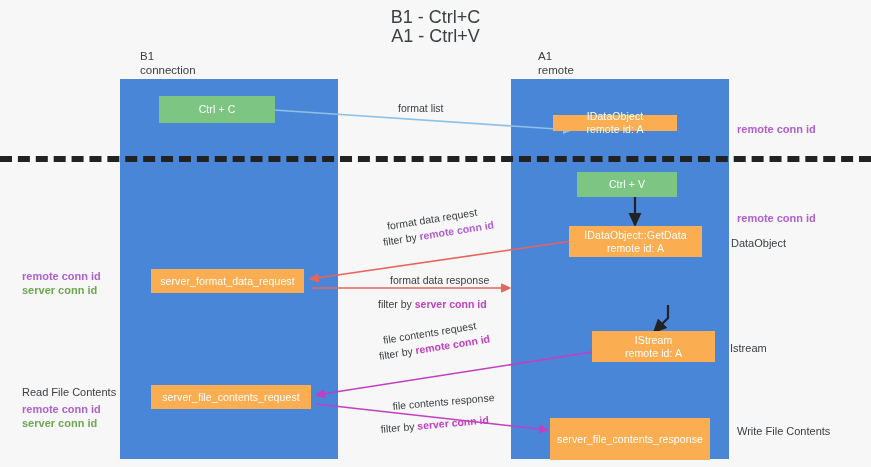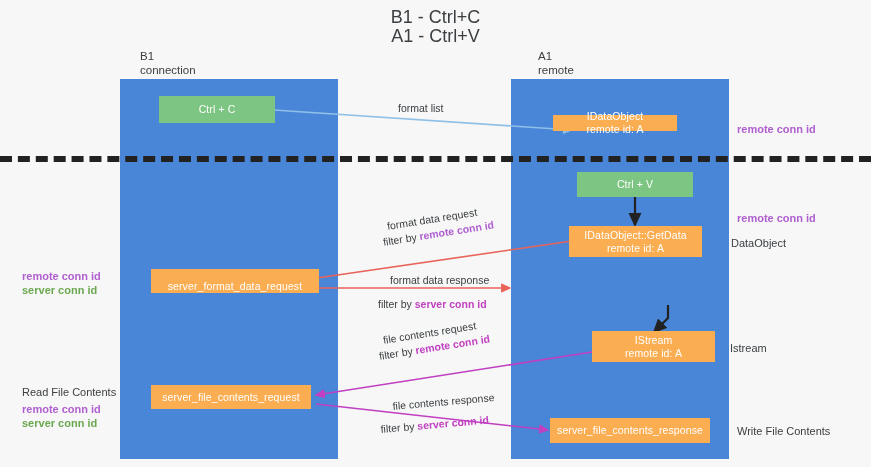--- a/index.html
+++ b/index.html
@@ -119,44 +119,44 @@
 
   <div class="abs node green" style="left:159px;top:96px;width:116px;height:27px;">
     <div>Ctrl + C</div>
   </div>
 
   <div class="abs node orange" style="left:553px;top:115px;width:124px;height:16px;">
     <div>IDataObject</div>
     <div>remote id: A</div>
   </div>
 
-  <div class="abs node green" style="left:577px;top:172px;width:116px;height:25px;">
+  <div class="abs node green" style="left:577px;top:172px;width:100px;height:25px;">
     <div>Ctrl + V</div>
   </div>
 
   <div class="abs node orange" style="left:569px;top:226px;width:133px;height:31px;">
     <div>IDataObject::GetData</div>
     <div>remote id: A</div>
   </div>
 
-  <div class="abs node orange" style="left:151px;top:269px;width:168px;height:24px;justify-content:flex-end;">
+  <div class="abs node orange" style="left:151px;top:269px;width:153px;height:24px;">
     <div>server_format_data_request</div>
   </div>
 
 
   <div class="abs node orange" style="left:592px;top:331px;width:123px;height:31px;">
     <div>IStream</div>
     <div>remote id: A</div>
   </div>
 
   <div class="abs node orange" style="left:151px;top:385px;width:160px;height:24px;">
     <div>server_file_contents_request</div>
   </div>
 
-  <div class="abs node orange" style="left:550px;top:418px;width:160px;height:25px;">
+  <div class="abs node orange" style="left:550px;top:418px;width:160px;height:42px;">
     <div>server_file_contents_response</div>
   </div>
 
   <div class="abs edge-label" style="left:398px;top:101px;">format list</div>
 
   <div class="abs" style="left:386px;top:219px;width:180px;">
     <div class="edge-label rot-up">format data request</div>
   </div>
   <div class="abs" style="left:382px;top:235px;width:200px;">
     <div class="edge-label rot-up"><span>filter by </span><span class="hl-purple">remote conn id</span></div>

